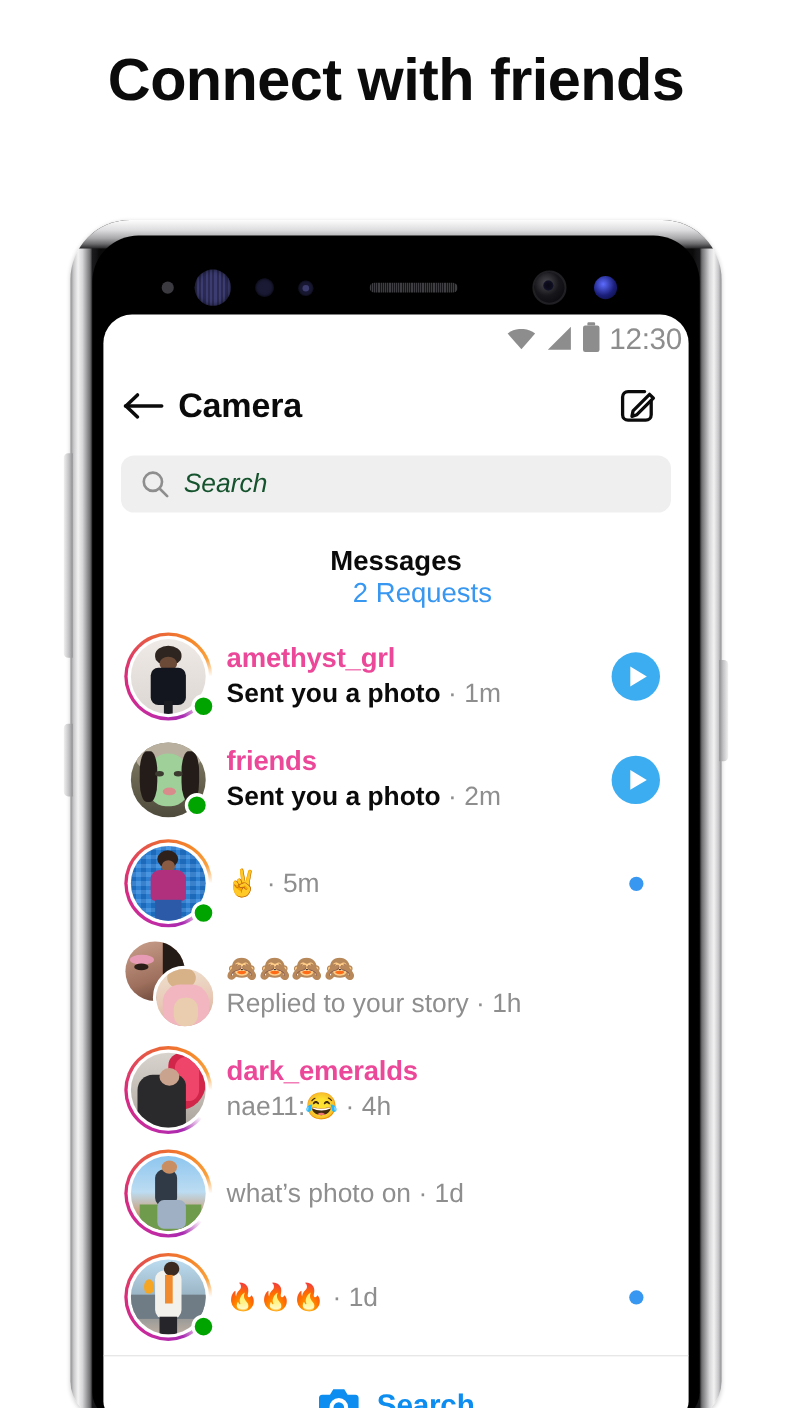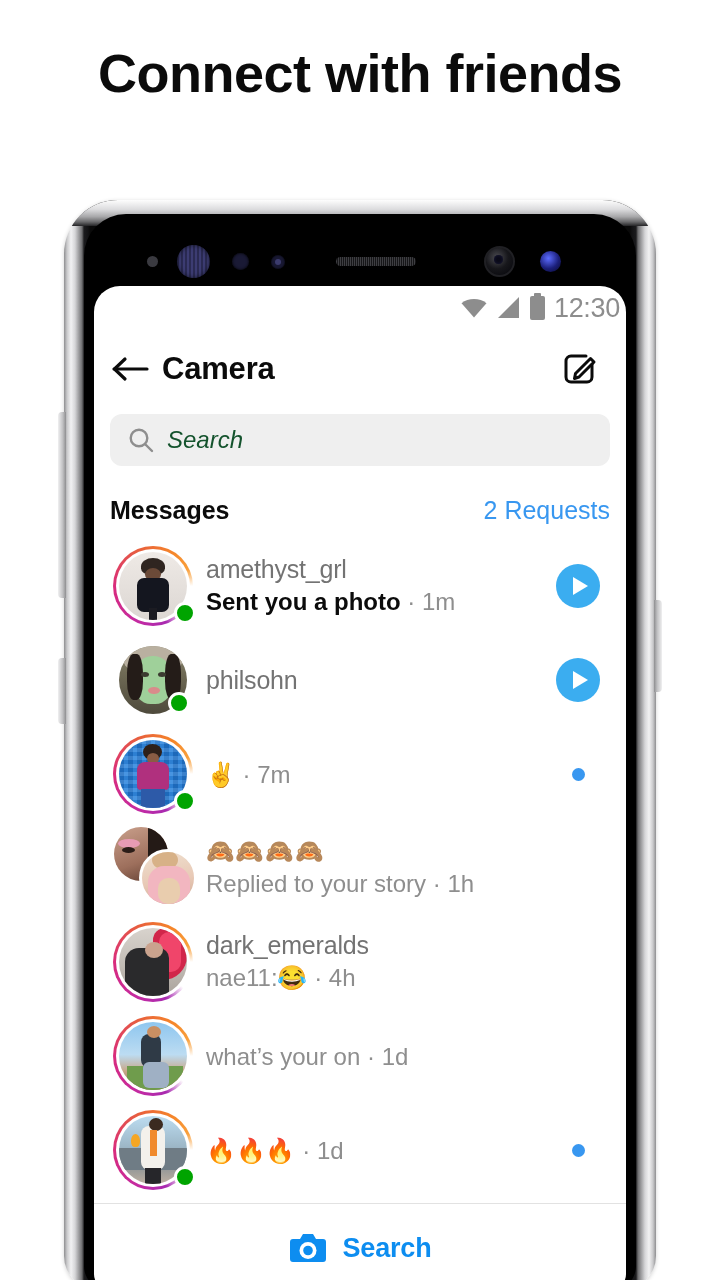--- a/index.html
+++ b/index.html
@@ -118,20 +118,21 @@
   .search-bar {
     height: 52px; background: #efefef; border-radius: 12px;
     display: flex; align-items: center; padding: 0 18px; gap: 13px;
   }
   .search-ph { font-size: 24px; color: #14532d; font-style: italic; }
 
   
   .section-row {
     display: flex; align-items: center; justify-content: space-between;
     padding: 30px 16px 14px 16px;
+    flex-direction: column;
   }
   .section-title { font-size: 25px; font-weight: 700; color: #0b0b0b; }
   .requests-link { font-size: 25px; color: #3897f0; font-weight: 400; margin-left: 48px; }
 
   
   .list { padding: 0 16px; }
   .row { display: flex; align-items: center; height: 94px; }
   .avatar-col { width: 92px; height: 94px; position: relative; flex: 0 0 92px; }
 
   .ring {
@@ -152,21 +153,21 @@
     border-radius: 50%; background: #00a400; border: 3px solid #fff;
   }
   .online.plain { right: 12px; bottom: 13px; }
 
   
   .grp-a, .grp-b { position: absolute; border-radius: 50%; overflow: hidden; }
   .grp-a { left: 4px; top: 6px; width: 54px; height: 54px; }
   .grp-b { left: 29px; top: 28px; width: 58px; height: 58px; border: 3px solid #fff; }
 
   .text-col { flex: 1; min-width: 0; padding-left: 4px; }
-  .uname { font-size: 25px; font-weight: 400; color: #737373; line-height: 31px; letter-spacing: -0.2px; }
+  .uname { font-size: 25px; font-weight: 700; color: #ec4899; line-height: 31px; letter-spacing: -0.2px; }
   .uname.emoji { font-size: 23px; letter-spacing: 1px; }
   .preview { font-size: 24px; line-height: 32px; margin-top: 1px; }
   .preview.unread { color: #0b0b0b; font-weight: 700; }
   .preview.read   { color: #8e8e8e; font-weight: 400; }
   .preview .time { color: #8e8e8e; font-weight: 400; }
 
   .action-col { width: 64px; display: flex; align-items: center; justify-content: center; flex: 0 0 64px; }
   .play-btn { width: 44px; height: 44px; border-radius: 50%; background: #3badf0;
               display: flex; align-items: center; justify-content: center; }
   .play-tri { width: 0; height: 0; border-left: 15px solid #fff;
@@ -298,21 +299,24 @@
                 <div style="position:absolute;left:14px;top:10px;width:40px;height:48px;border-radius:48% 48% 44% 44%;background:#9fd09a;"></div>
                 <div style="position:absolute;left:8px;top:8px;width:16px;height:46px;border-radius:40%;background:#241c18;"></div>
                 <div style="position:absolute;left:46px;top:8px;width:16px;height:46px;border-radius:40%;background:#241c18;"></div>
                 <div style="position:absolute;left:22px;top:26px;width:8px;height:5px;border-radius:50%;background:#3b3b30;"></div>
                 <div style="position:absolute;left:39px;top:26px;width:8px;height:5px;border-radius:50%;background:#3b3b30;"></div>
                 <div style="position:absolute;left:29px;top:41px;width:12px;height:7px;border-radius:50%;background:#d98b8b;"></div>
               </div>
               <div class="online plain"></div>
             </div>
             <div class="text-col">
-              <div class="uname">philsohn</div>
+              <div class="uname">friends</div>
+              <div class="preview unread">
+                <span>Sent you a photo</span><span class="time"> · </span><span class="time">2m</span>
+              </div>
             </div>
             <div class="action-col">
               <div class="play-btn">
                 <div class="play-tri"></div>
               </div>
             </div>
           </div>
 
           <div class="row">
             <div class="avatar-col">
@@ -324,21 +328,21 @@
                     <div style="position:absolute;left:28px;top:13px;width:12px;height:11px;border-radius:50%;background:#8a5c44;"></div>
                     <div style="position:absolute;left:18px;top:22px;width:32px;height:28px;border-radius:8px 8px 4px 4px;background:#b0307e;"></div>
                     <div style="position:absolute;left:22px;top:49px;width:24px;height:22px;background:#2d5aa8;"></div>
                   </div>
                 </div>
               </div>
               <div class="online"></div>
             </div>
             <div class="text-col">
               <div class="preview unread">
-                <span>✌</span><span class="time"> · </span><span class="time">7m</span>
+                <span>✌</span><span class="time"> · </span><span class="time">5m</span>
               </div>
             </div>
             <div class="action-col">
               <div class="unread-dot"></div>
             </div>
           </div>
 
           <div class="row">
             <div class="avatar-col">
               <div class="grp-a" style="background:linear-gradient(160deg,#caa08c 0%,#9d6f5c 60%,#5b3a2e 100%);">
@@ -391,21 +395,21 @@
                     <div style="position:absolute;left:8px;top:44px;width:56px;height:28px;background:#6f9c4c;"></div>
                     <div style="position:absolute;left:22px;top:12px;width:20px;height:34px;border-radius:8px;background:#2f3a46;"></div>
                     <div style="position:absolute;left:28px;top:4px;width:14px;height:12px;border-radius:50%;background:#c98f63;"></div>
                     <div style="position:absolute;left:24px;top:40px;width:26px;height:26px;border-radius:6px;background:#9fb0c4;"></div>
                   </div>
                 </div>
               </div>
             </div>
             <div class="text-col">
               <div class="preview read">
-                <span>what’s your on</span><span class="time"> · </span><span class="time">1d</span>
+                <span>what’s photo on</span><span class="time"> · </span><span class="time">1d</span>
               </div>
             </div>
             <div class="action-col"></div>
           </div>
 
           <div class="row">
             <div class="avatar-col">
               <div class="ring">
                 <div class="ring-inner">
                   <div class="pic" style="background:linear-gradient(180deg,#bcdcf0 0%,#9cb6c6 46%,#7d8a92 64%,#bfb0a2 100%);">

